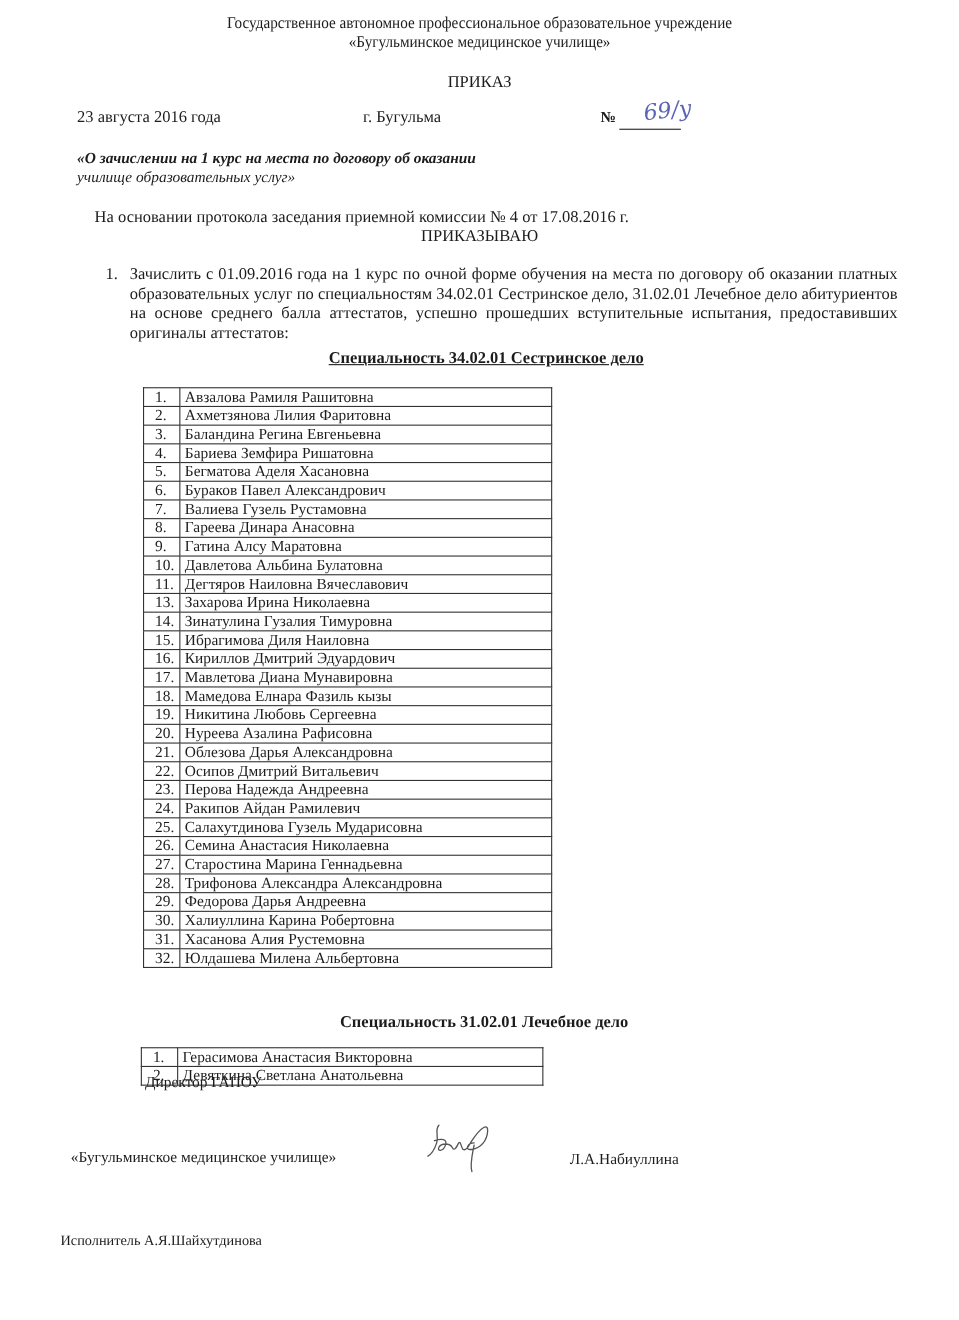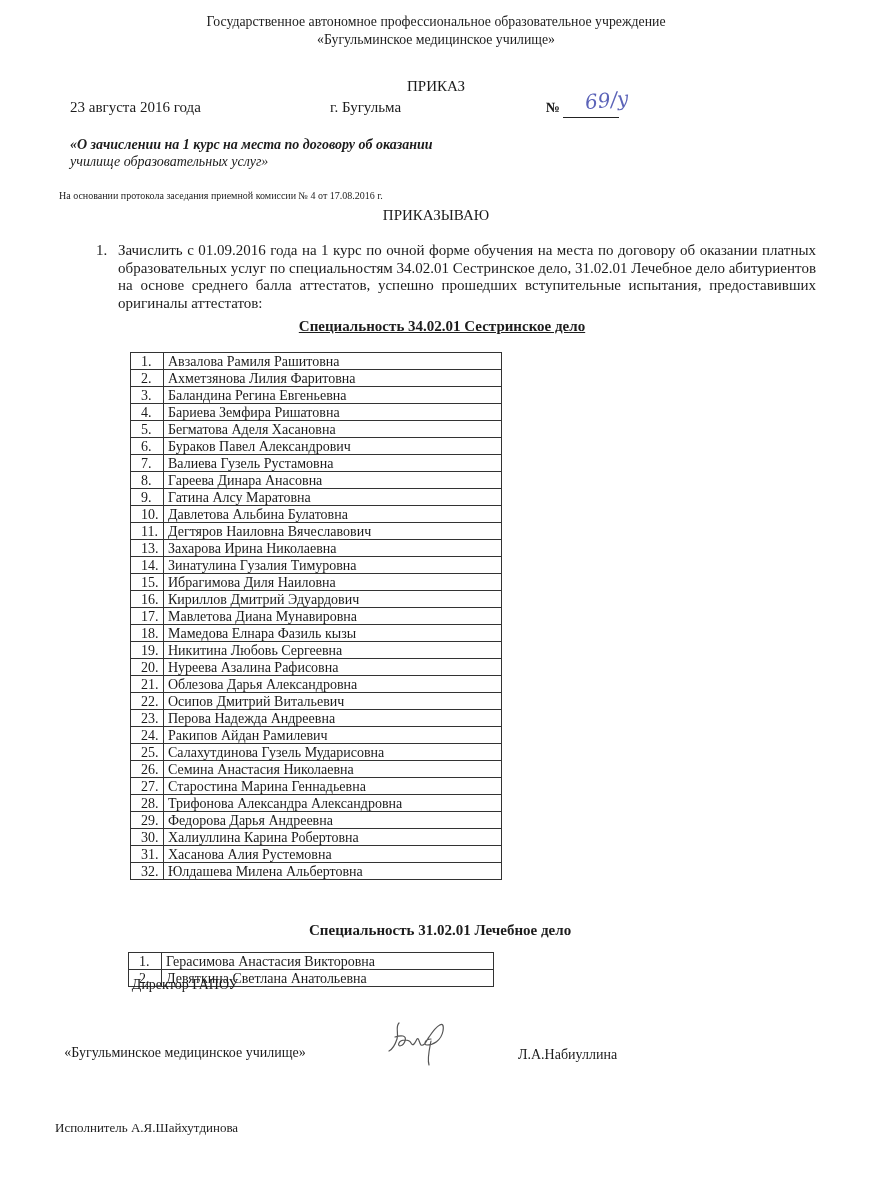--- a/index.html
+++ b/index.html
@@ -9,32 +9,32 @@
     position: relative;
     overflow: hidden;
     font-family: "Liberation Serif", "DejaVu Serif", serif;
     color: #1c1c1c;
     font-size: 14px;
   }
   .abs { position: absolute; white-space: nowrap; }
 
   #org-line1 { left: 0; width: 872px; top: 13px; text-align: center; font-size: 15px; transform: scaleX(0.92); }
   #org-line2 { left: 0; width: 872px; top: 31px; text-align: center; font-size: 15px; transform: scaleX(0.92); }
-  #doc-title { left: 0; width: 872px; top: 67px; text-align: center; font-size: 15px; margin-top: 11px; }
+  #doc-title { left: 0; width: 872px; top: 67px; text-align: center; font-size: 15px; }
 
   #date { left: 70px; top: 99px; font-size: 15px; }
   #city { left: 330px; top: 99px; font-size: 15px; }
   #num-label { left: 546px; top: 100px; font-size: 14px; font-weight: bold; }
   #num-line { left: 563px; top: 117px; width: 56px; height: 1px; background: #222; }
   #num-value { left: 585px; top: 88px; font-size: 20px; color: #5b63b8; font-style: italic; font-family: "DejaVu Serif", serif; transform: rotate(-6deg); }
 
   #subject1 { left: 70px; top: 137px; font-size: 14px; font-style: italic; font-weight: bold; }
   #subject2 { left: 70px; top: 154px; font-size: 14px; font-style: italic; }
 
-  #basis { left: 59px; top: 190px; font-size: 10px; }
+  #basis { left: 86px; top: 190px; font-size: 15px; }
   #order-word { left: 0; width: 872px; top: 207px; text-align: center; font-size: 15px; }
 
   #item1-num { left: 96px; top: 242px; font-size: 15px; }
   #item1-text {
     left: 118px; top: 242px; width: 698px; white-space: normal;
     font-size: 15px; line-height: 17.5px; text-align: justify;
     text-align-last: left;
   }
   #spec1-title { left: 0; width: 884px; top: 318px; text-align: center; font-size: 15px; font-weight: bold; text-decoration: underline; }
 

